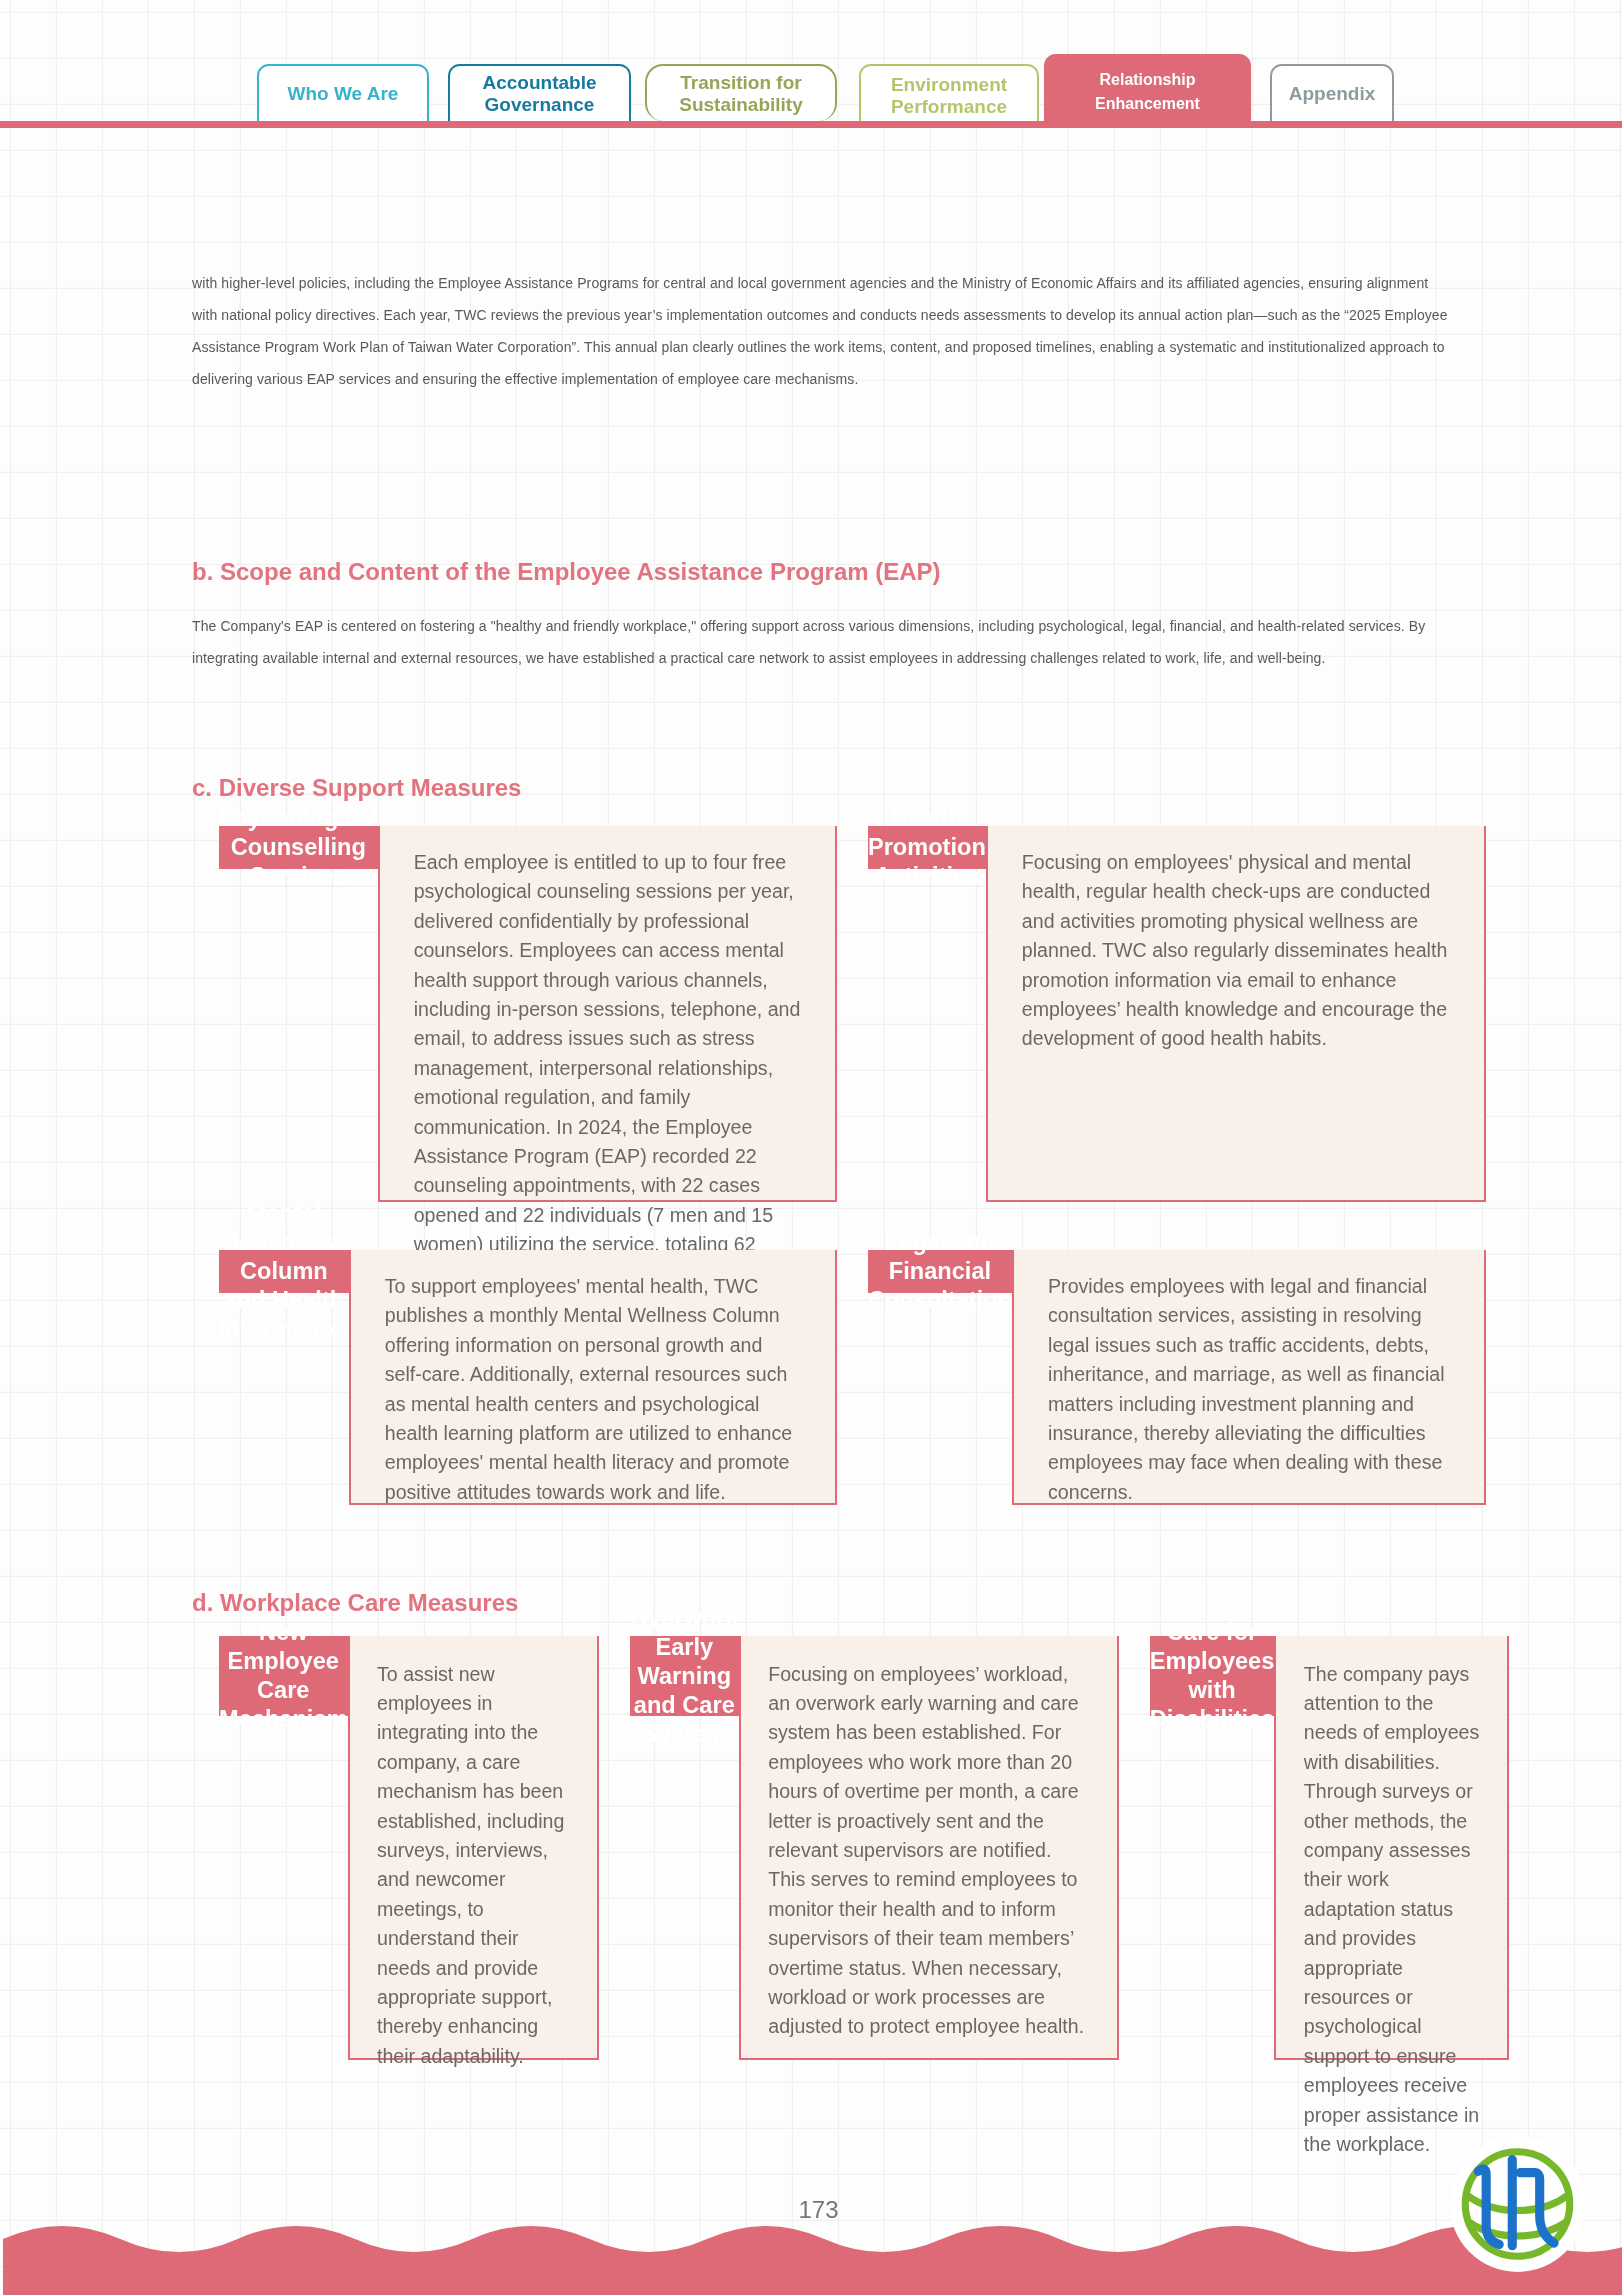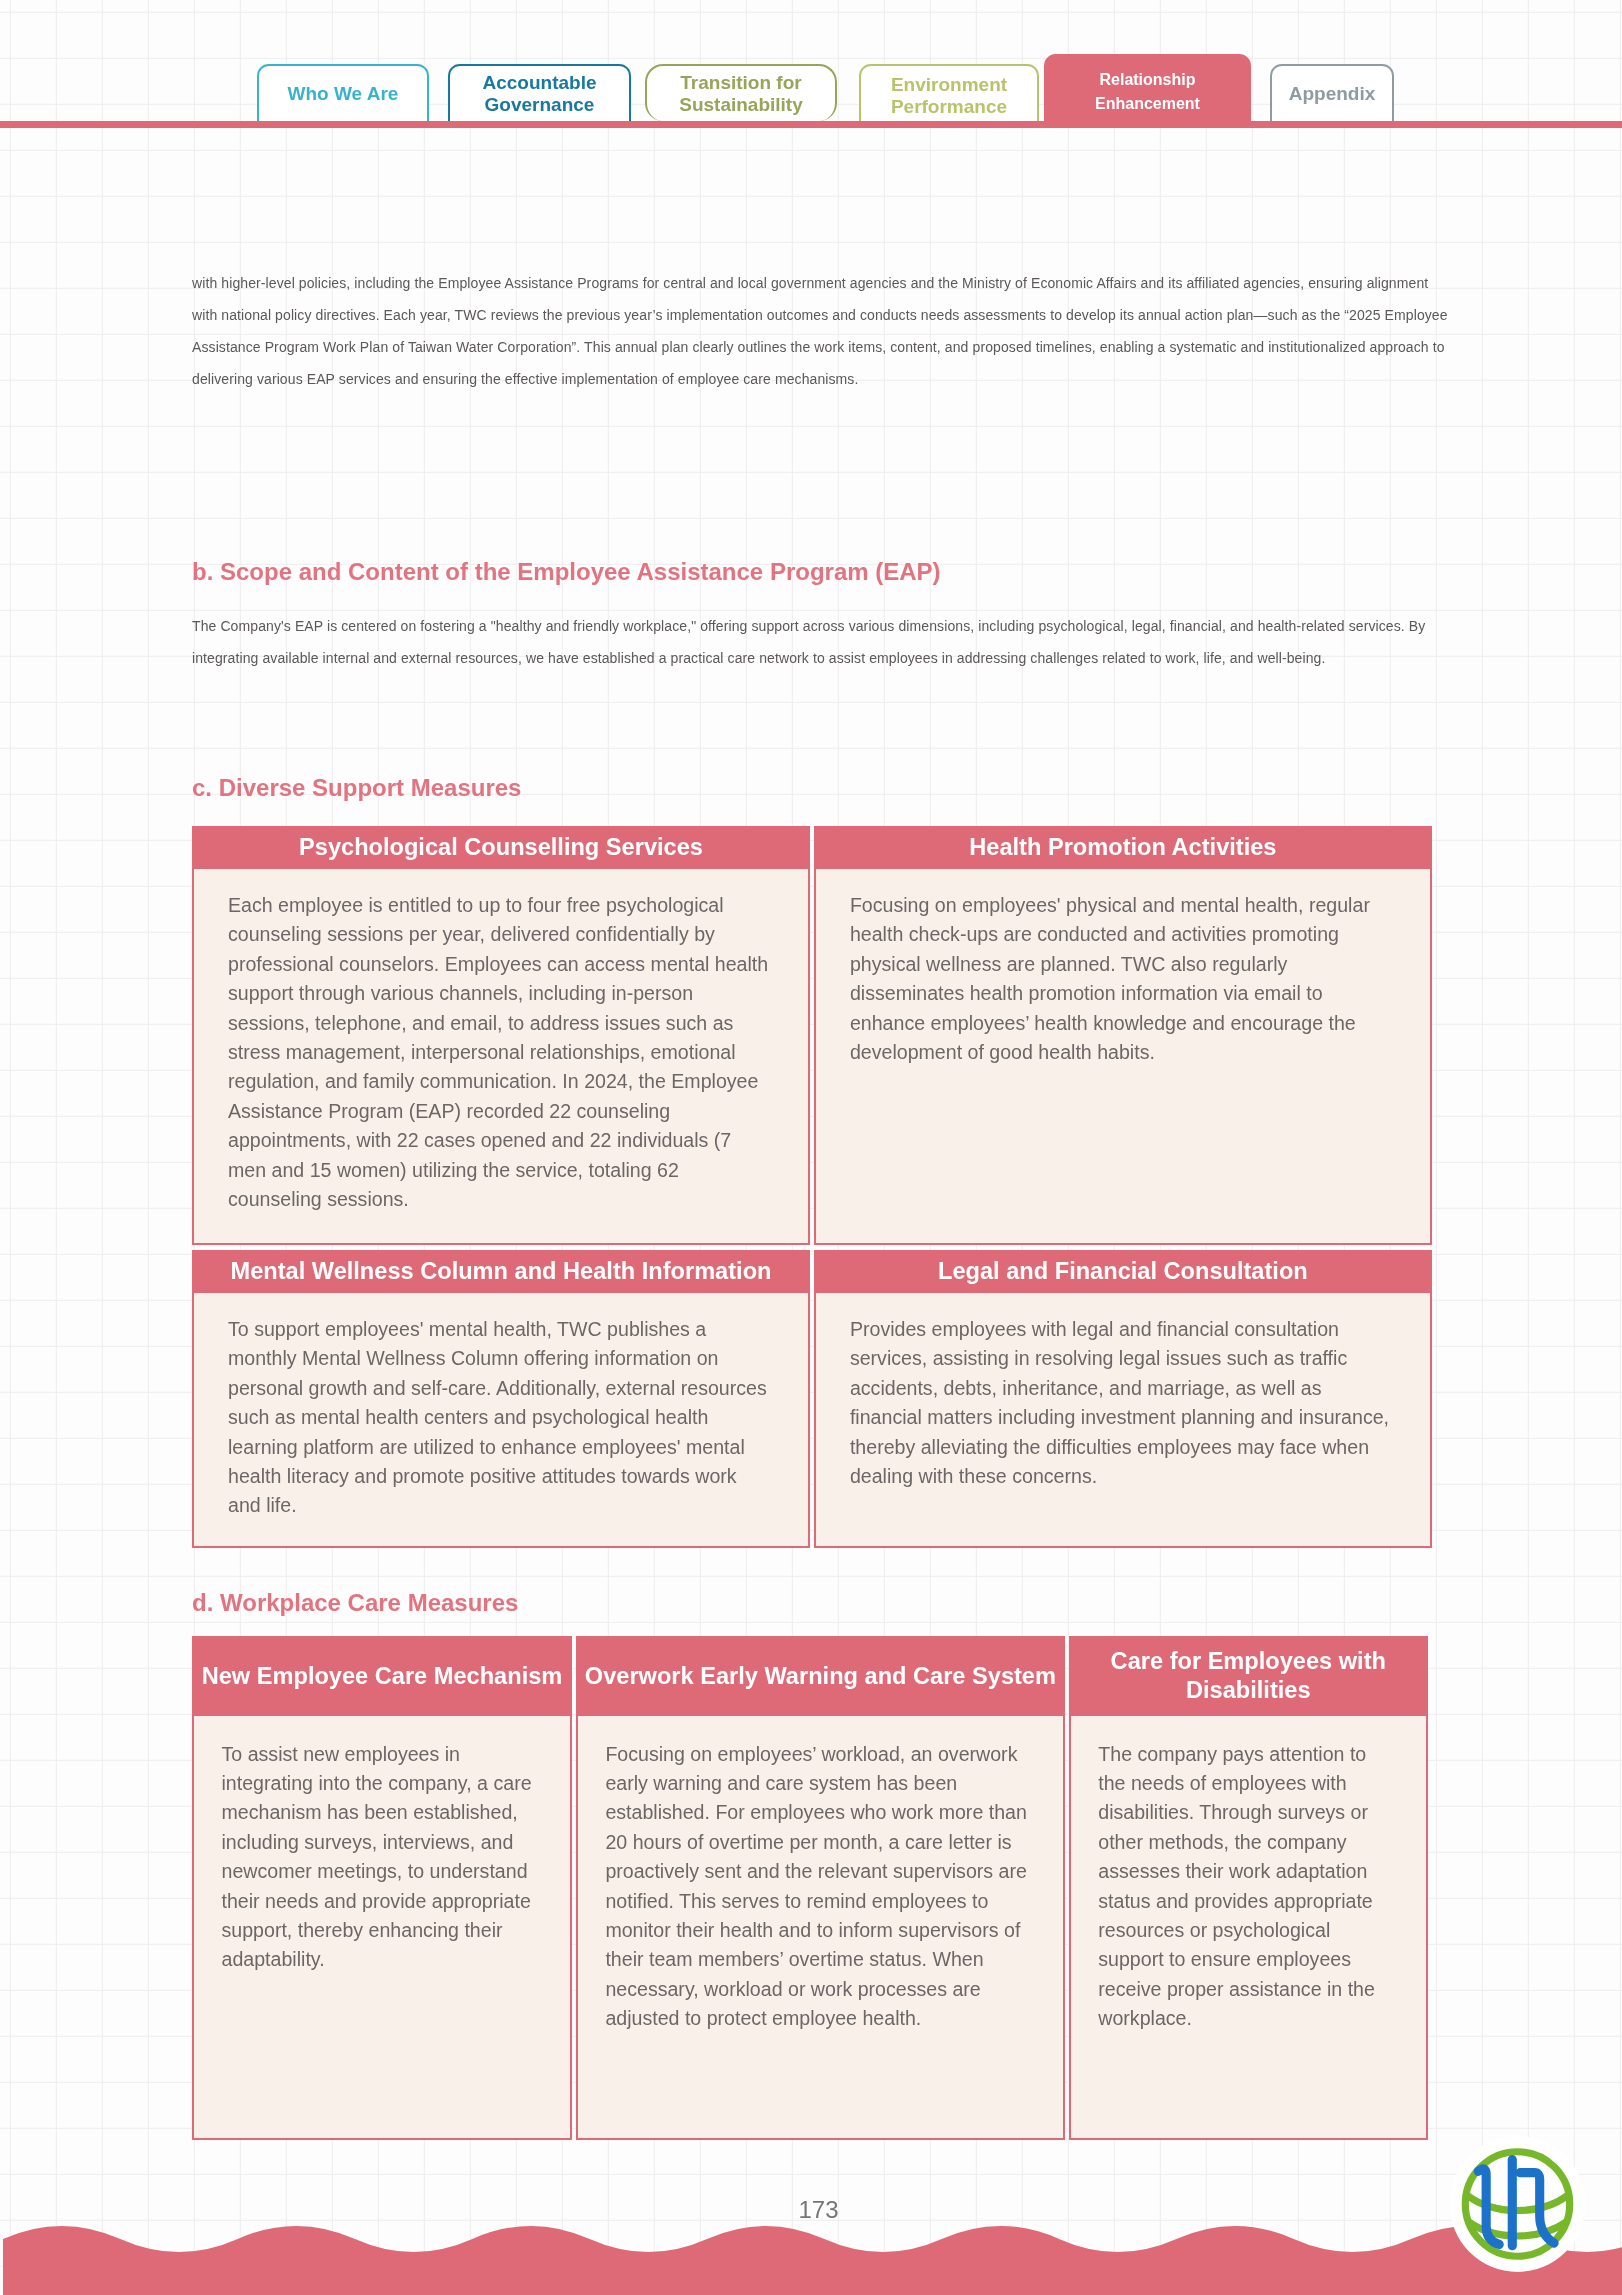--- a/index.html
+++ b/index.html
@@ -48,21 +48,21 @@
   #intro-para{top:267px;}
   #heading-b{top:558px;}
   #para-b{top:610px;}
   #heading-c{top:774px;}
   #heading-d{top:1589px;}
   
   .cardrow{position:absolute;left:192px;display:flex;gap:3.9px;}
   #c-row-1{top:826px;}
   #c-row-2{top:1250px;}
   #d-row{top:1636px;}
-  .card{display:flex;flex-direction:column;}
+  .card{display:flex;flex-direction:row;margin-left:27px;}
   .card-head{
     box-sizing:border-box;background:#dd6a76;color:#ffffff;
     display:flex;align-items:center;justify-content:center;text-align:center;
     font-weight:bold;font-size:23.6px;line-height:29px;
   }
   .card-body{
     box-sizing:border-box;background:#faf0ea;
     border:2px solid #dd6a76;border-top:none;
     font-size:19.6px;line-height:29.4px;color:#6b6766;
   }

